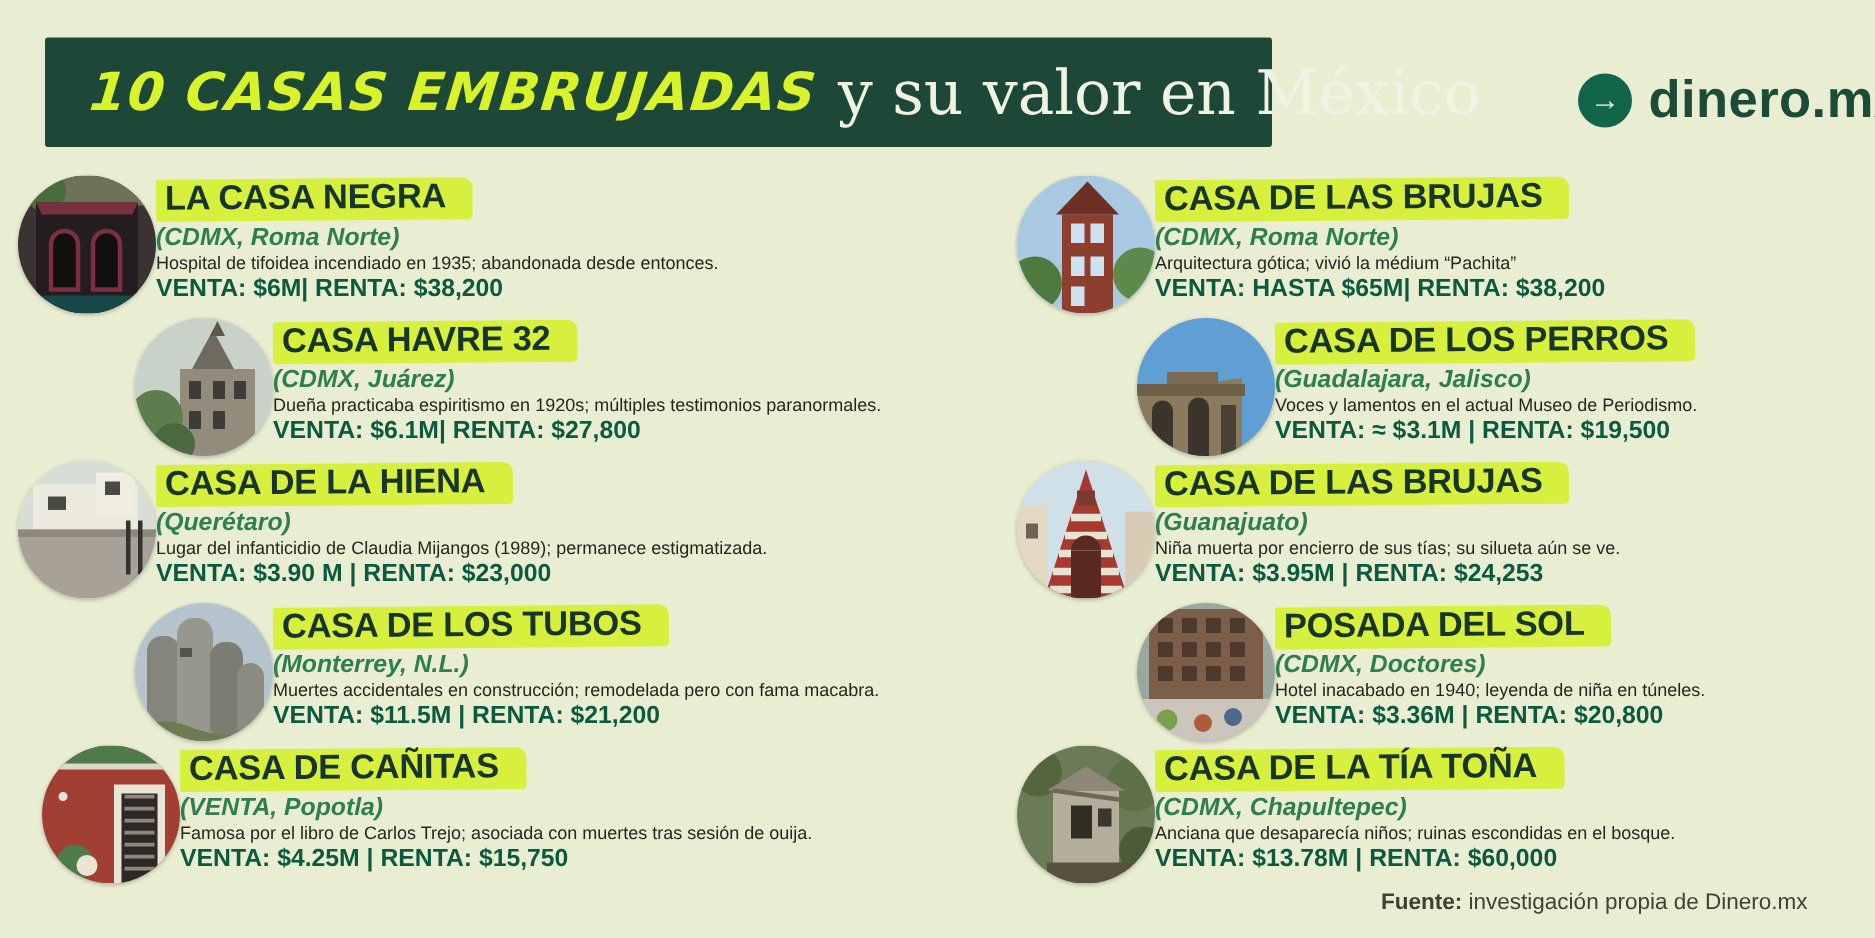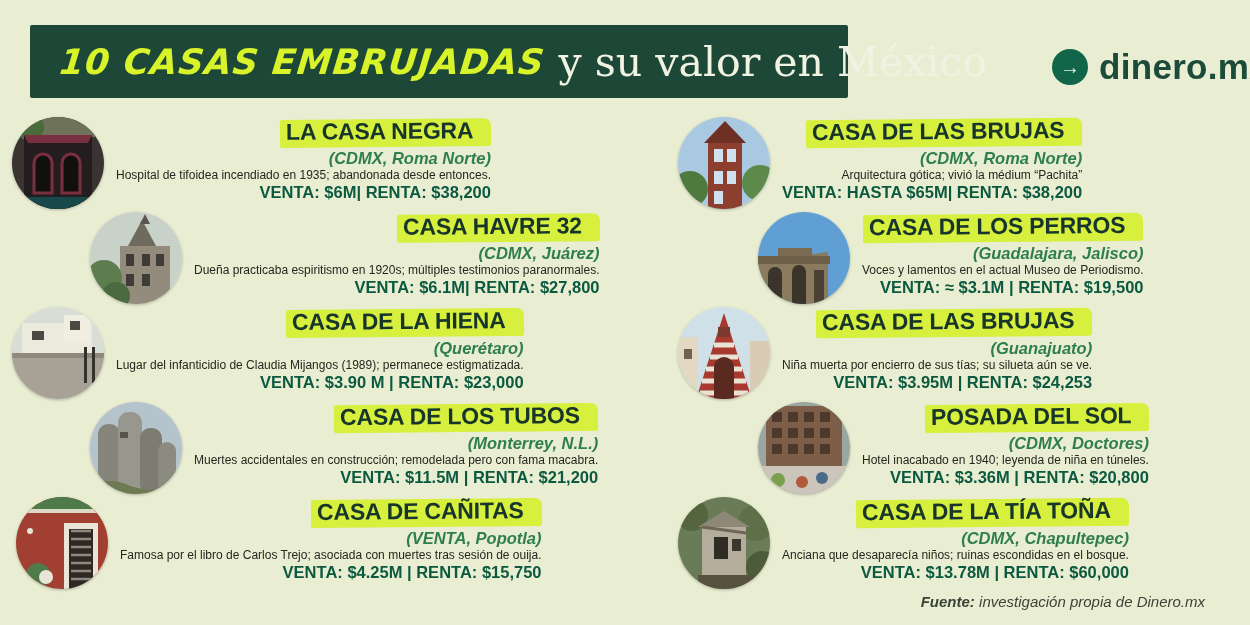--- a/index.html
+++ b/index.html
@@ -13,38 +13,38 @@
     font-size:35px;color:#d9f32a;letter-spacing:1px;transform:skewX(-6deg);white-space:nowrap;}
   #title-serif{font-family:"DejaVu Serif",serif;font-size:41px;color:#f1f3e2;margin-left:14px;white-space:nowrap;}
 
   
   #brand{position:absolute;left:1052px;top:47px;display:flex;align-items:center;gap:11px;}
   #brand-circle{width:36px;height:36px;border-radius:50%;background:#11664a;display:flex;
     align-items:center;justify-content:center;color:#eef3e2;font-size:20px;line-height:1;}
   #brand-text{font-size:35px;font-weight:600;color:#1c4b3a;letter-spacing:.3px;}
 
   
-  .entry{position:absolute;display:flex;gap:12px;width:575px;text-align:right;}
+  .entry{position:absolute;display:flex;width:575px;}
   .photo{flex:0 0 92px;width:92px;height:92px;border-radius:50%;overflow:hidden;box-shadow:0 1px 3px rgba(0,0,0,.25);}
   .photo svg{display:block;width:92px;height:92px;}
   .info{padding-top:2px;min-width:0;}
   .title{display:inline-block;background:#d7ef3d;padding:0 18px 2px 6px;font-size:23px;font-weight:800;
     color:#17352a;line-height:1.12;transform:rotate(-.5deg);border-radius:2px 7px 3px 2px;letter-spacing:-.2px;white-space:nowrap;}
   .loc{font-size:16.5px;font-style:italic;font-weight:600;color:#2f7e4e;line-height:1.22;margin-top:1px;white-space:nowrap;}
   .desc{font-size:12px;color:#23281f;line-height:1.2;white-space:nowrap;}
   .price{font-size:16.5px;font-weight:700;color:#0b5a40;line-height:1.25;white-space:nowrap;}
 
   .pos-l1{left:12px;top:117px}  .pos-r1{left:678px;top:117px}
   .pos-l2{left:90px;top:212px}  .pos-r2{left:758px;top:212px}
   .pos-l3{left:12px;top:307px}  .pos-r3{left:678px;top:307px}
   .pos-l4{left:90px;top:402px}  .pos-r4{left:758px;top:402px}
-  .pos-l5{left:16px;top:497px}  .pos-r5{left:678px;top:497px}
-
-  
-  #footer{position:absolute;right:45px;top:593px;font-size:15px;font-style:italic;color:#3c4238;margin-left:24px;}
+  .pos-l5{left:28px;top:497px}  .pos-r5{left:678px;top:497px}
+
+  
+  #footer{position:absolute;right:45px;top:593px;font-size:15px;color:#3c4238;margin-left:24px;}
   #footer .b{font-weight:700;}
 </style>
 </head>
 <body>
 
 <div id="stage">
 
   <div id="header-bar">
     <span id="title-script">10 CASAS EMBRUJADAS</span>
     <span id="title-serif">y su valor en México</span>

